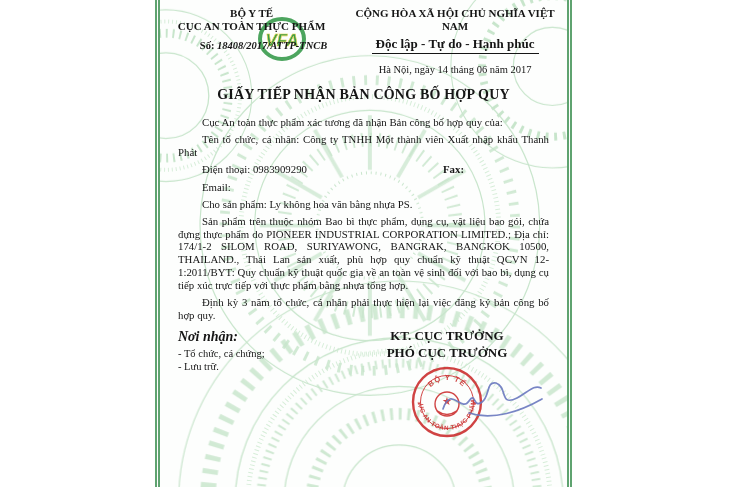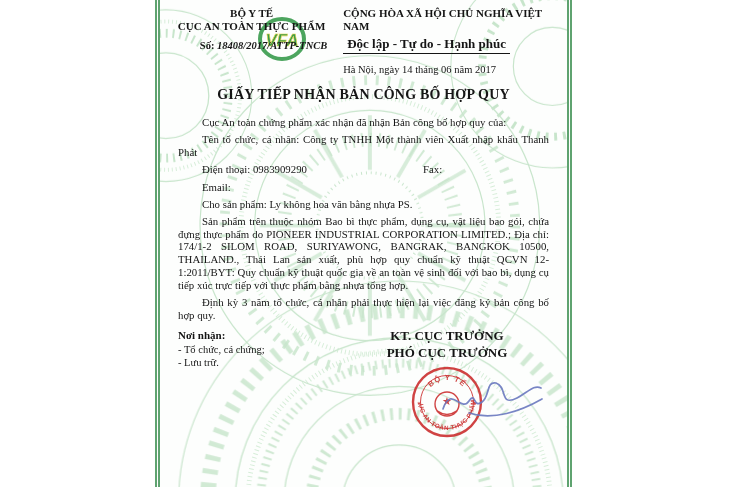--- a/index.html
+++ b/index.html
@@ -22,38 +22,38 @@
   }
 
   .pattern { position: absolute; left: 0; top: 0; width: 100%; height: 100%; pointer-events: none; }
 
   .vfa-logo { position: absolute; left: 97px; top: 16px; width: 50px; height: 46px; opacity: .95; }
 
   .content { position: relative; z-index: 2; }
 
   .header { display: flex; padding-top: 7px; }
   .header-left  { width: 45%; text-align: center; }
-  .header-right { width: 55%; text-align: left; }
+  .header-right { width: 55%; text-align: center; }
   .h-line  { font-weight: bold; font-size: 11px; line-height: 1.22; }
   .num-line { margin-top: 6px; font-size: 10.5px; font-weight: bold; margin-left: 24px; }
   .num-line .num { font-style: italic; }
   .motto { display: inline-block; font-weight: bold; font-size: 13px; line-height: 1.25;
            border-bottom: 1px solid #151515; padding: 0 4px 1px; }
   .dateline { margin-top: 10px; font-size: 10.5px; }
 
   .title { margin-top: 12px; text-align: center; font-weight: bold; font-size: 14px; letter-spacing: .2px; }
 
   .body-text { margin: 13px 18px 0; font-size: 10.8px; line-height: 1.18; text-align: justify; }
   .body-text p { margin: 0 0 4.5px; text-indent: 24px; }
   .phone-row { position: relative; }
-  .phone-row .fax { position: absolute; left: 221px; top: 0; }
+  .phone-row .fax { position: absolute; left: 241px; top: 0; font-weight: bold; }
 
   .footer { display: flex; margin: 7px 18px 0; }
   .recipients { width: 45%; font-size: 10.5px; line-height: 1.3; }
-  .recip-label { font-weight: bold; font-size: 11px; }
+  .recip-label { font-weight: bold; font-style: italic; font-size: 14px; }
   .signblock { width: 55%; text-align: center; }
   .sign-title { font-weight: bold; font-size: 13px; line-height: 1.28; }
   .seal-wrap { position: relative; height: 74px; margin-top: 3px; }
   .seal-svg { position: absolute; left: 50%; margin-left: -41px; top: 0; }
   .sig-svg  { position: absolute; left: 50%; margin-left: -12px; top: 4px; }
 </style>
 </head>
 <body>
 
 <div class="canvas">
@@ -124,21 +124,21 @@
         <div class="header-right">
           <div class="h-line">CỘNG HÒA XÃ HỘI CHỦ NGHĨA VIỆT NAM</div>
           <div><span class="motto">Độc lập - Tự do - Hạnh phúc</span></div>
           <div class="dateline">Hà Nội, ngày 14 tháng 06 năm 2017</div>
         </div>
       </div>
 
       <div class="title">GIẤY TIẾP NHẬN BẢN CÔNG BỐ HỢP QUY</div>
 
       <div class="body-text">
-        <p>Cục An toàn chứng phẩm xác nhận đã nhận Bản công bố hợp quy của:</p>
+        <p>Cục An toàn thực phẩm xác tương đã nhận Bản công bố hợp quy của:</p>
         <p>Tên tổ chức, cá nhân: Công ty TNHH Một thành viên Xuất nhập khẩu Thanh Phát</p>
         <p class="phone-row"><span>Điện thoại: 0983909290</span><span class="fax">Fax:</span></p>
         <p>Email:</p>
         <p>Cho sản phẩm: Ly không hoa văn bằng nhựa PS.</p>
         <p>Sản phẩm trên thuộc nhóm Bao bì thực phẩm, dụng cụ, vật liệu bao gói, chứa đựng thực phẩm do PIONEER INDUSTRIAL CORPORATION LIMITED.; Địa chỉ: 174/1-2 SILOM ROAD, SURIYAWONG, BANGRAK, BANGKOK 10500, THAILAND., Thái Lan sản xuất, phù hợp quy chuẩn kỹ thuật  QCVN 12-1:2011/BYT: Quy chuẩn kỹ thuật quốc gia về an toàn vệ sinh đối với bao bì, dụng cụ tiếp xúc trực tiếp với thực phẩm bằng nhựa tổng hợp.</p>
         <p>Định kỳ 3 năm tổ chức, cá nhân phải thực hiện lại việc đăng ký bản công bố hợp quy.</p>
       </div>
 
       <div class="footer">
         <div class="recipients">

